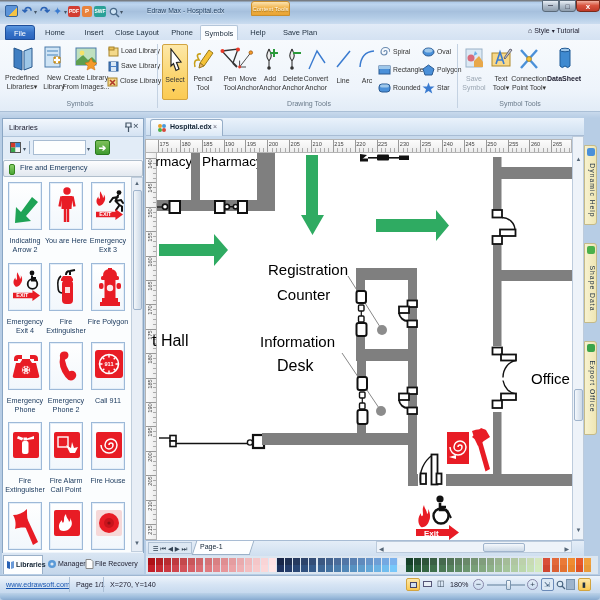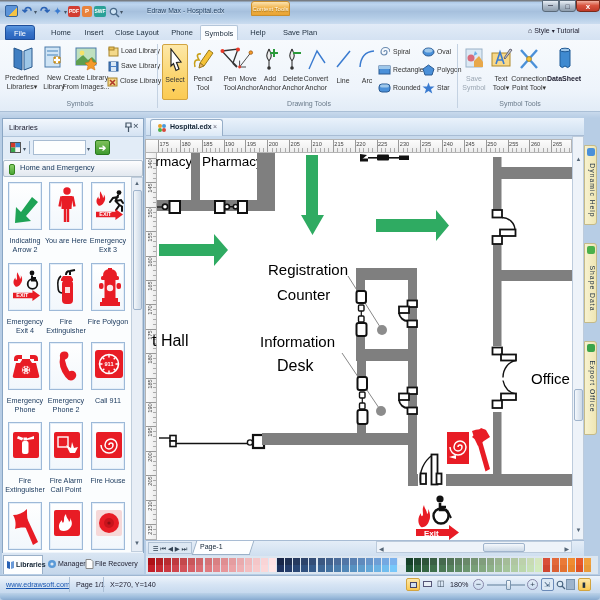--- a/index.html
+++ b/index.html
@@ -36,21 +36,21 @@
  <span class="abs" style="left:0;top:0;width:17px;height:12px;background:linear-gradient(180deg,#e8eef5 0%,#b0bdcb 50%,#8e9dad 100%);border:1px solid #5a6a7a;border-radius:0 0 3px 3px;color:#223;font-size:9px;text-align:center;line-height:9px">–</span>
  <span class="abs" style="left:17px;top:0;width:17px;height:12px;background:linear-gradient(180deg,#e8eef5 0%,#b0bdcb 50%,#8e9dad 100%);border:1px solid #5a6a7a;border-radius:0 0 3px 3px;color:#223;font-size:7px;text-align:center;line-height:11px">□</span>
  <span class="abs" style="left:34px;top:0;width:24px;height:12px;background:linear-gradient(180deg,#f0b0a0 0%,#d9543f 45%,#c03a28 100%);border:1px solid #7a2a1a;border-radius:0 0 4px 4px;color:#fff;font-size:8px;text-align:center;line-height:12px;font-weight:bold">x</span>
 </div>
 
 <div class="abs" style="left:0;top:24px;width:600px;height:16px;background:linear-gradient(180deg,#e2ebf7,#d4e2f2)"></div>
 
 <div class="abs" style="left:5px;top:25px;width:30px;height:15px;background:linear-gradient(180deg,#5b97e0 0%,#3672c8 50%,#2a64bd 100%);border:1px solid #1e4e9a;border-radius:3px 3px 0 0;color:#fff;font-size:7.5px;text-align:center;line-height:15px">File</div>
 
 <div class="abs" style="left:35px;top:25px;width:560px;height:15px;font-size:7.5px;color:#1e2e3e">
- <span class="abs" style="left:4px;top:0;width:32px;text-align:right;line-height:15px">Home</span>
+ <span class="abs" style="left:4px;top:0;width:32px;text-align:center;line-height:15px">Home</span>
  <span class="abs" style="left:42px;top:0;width:34px;text-align:center;line-height:15px">Insert</span>
  <span class="abs" style="left:78px;top:0;width:48px;text-align:center;line-height:15px">Close Layout</span>
  <span class="abs" style="left:132px;top:0;width:30px;text-align:center;line-height:15px">Phone</span>
  <span class="abs" style="left:165px;top:0;width:38px;height:15px;background:#fbfdff;border:1px solid #b4c6da;border-bottom:none;border-radius:2px 2px 0 0;text-align:center;line-height:15px">Symbols</span>
  <span class="abs" style="left:209px;top:0;width:28px;text-align:center;line-height:15px">Help</span>
  <span class="abs" style="left:242px;top:0;width:46px;height:15px;background:transparent;text-align:center;line-height:15px">Save Plan</span>
 </div>
 
 <div class="abs" style="left:528px;top:27px;width:70px;height:12px;font-size:7px;color:#223">⌂ Style <span style="font-size:6px">▾</span> Tutorial</div>
 
@@ -295,21 +295,21 @@
     <rect width="10" height="10" x="0.5" y="0.5" fill="none" stroke="#555"></rect>
   </svg>
 <div class="abs" style="left:23px;top:145px;font-size:6px;color:#456">▾</div>
 <div class="abs" style="left:29px;top:141px;width:1px;height:13px;background:#9ab0c8"></div>
 <div class="abs" style="left:33px;top:140px;width:53px;height:15px;background:#fdfefe;border:1px solid #a8bcd2"></div>
 <div class="abs" style="left:87px;top:145px;font-size:6px;color:#456">▾</div>
 <div class="abs" style="left:95px;top:140px;width:15px;height:15px;background:linear-gradient(180deg,#7ec05a,#3f9a2f);border:1px solid #2a7a1e;border-radius:2px;color:#fff;font-size:9px;text-align:center;line-height:14px;font-weight:bold">➔</div>
 
 <div class="abs" style="left:3px;top:160px;width:140px;height:17px;background:linear-gradient(180deg,#fdfdfe,#e2e8ef);border:1px solid #b0becc;border-radius:2px">
     <span class="abs" style="left:5px;top:2.5px;width:6px;height:11px;background:linear-gradient(180deg,#8cd06a,#4aa633);border:1px solid #35831f;border-radius:2px"></span>
-    <span class="abs" style="left:16px;top:2px;font-size:7.5px;color:#16365a">Home and Emergency</span>
+    <span class="abs" style="left:16px;top:2px;font-size:7.5px;color:#16365a">Fire and Emergency</span>
   </div>
 
 <div class="abs" style="left:3px;top:177px;width:128px;height:375px;background:#fbfdfe"></div>
 
 <div class="abs" style="left:8px;top:182px;width:34px;height:48px;background:linear-gradient(180deg,#ffffff,#f2f7fc);border:1px solid #9db9d8;box-shadow:inset 0 0 0 1px #e4eef8">
     <svg class="abs" style="left:4px;top:6px" width="26" height="36" viewBox="0 0 26 36">
       <path d="M2 34 L3 18 L8 23 L19 8 L25 13 L13 27 L18 32 Z" fill="#1fa356"></path>
     </svg>
   </div>
 <div class="abs" style="left:3px;top:236px;width:44px;font-size:7.2px;line-height:9px;color:#17365a;white-space:nowrap;text-align:center">Indicating<br>Arrow 2</div>

